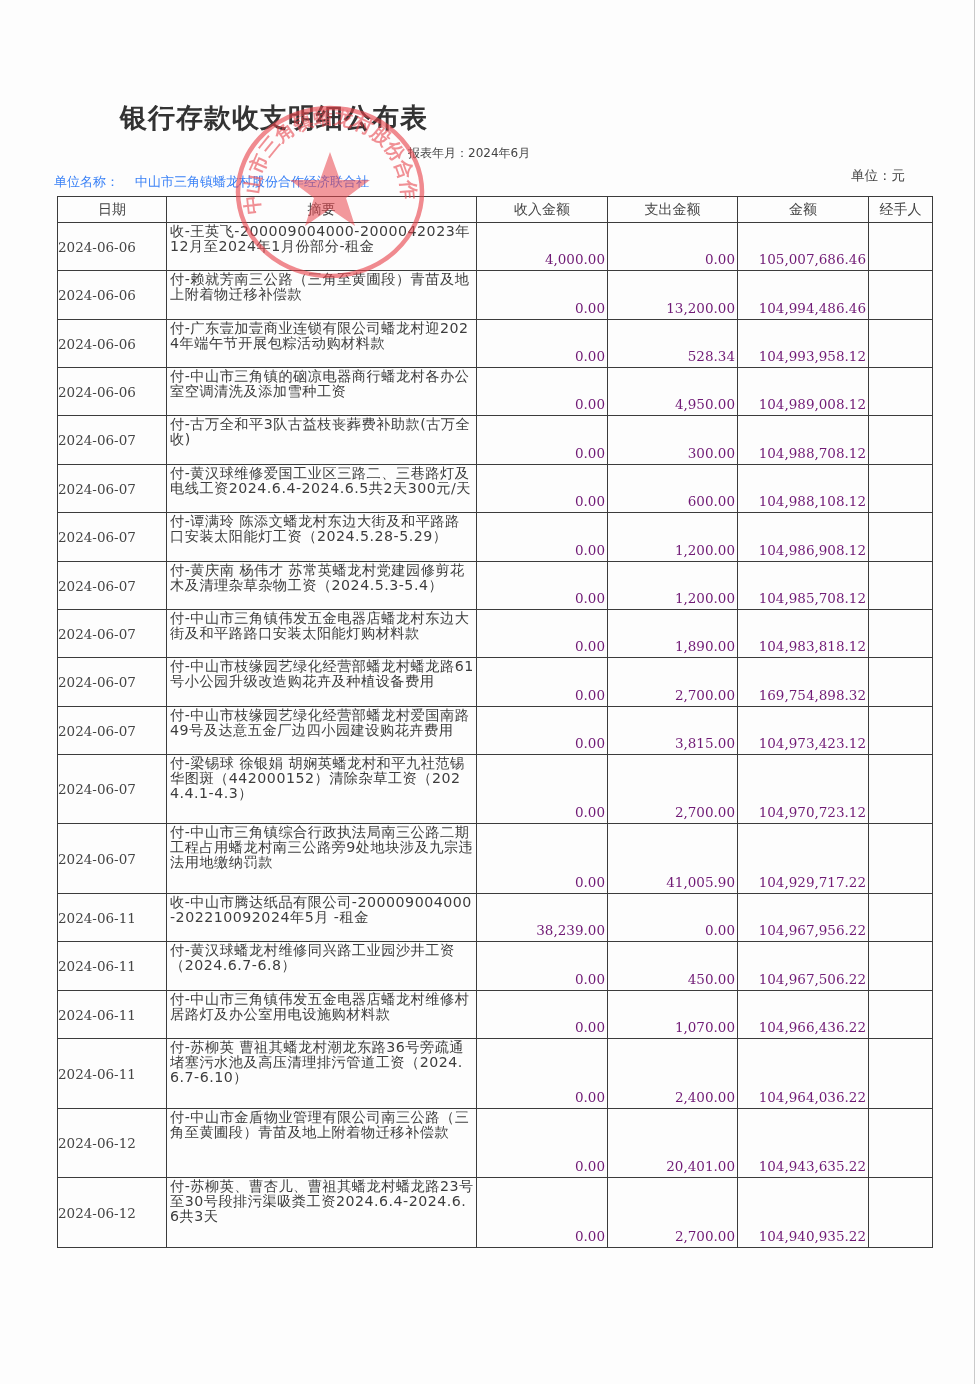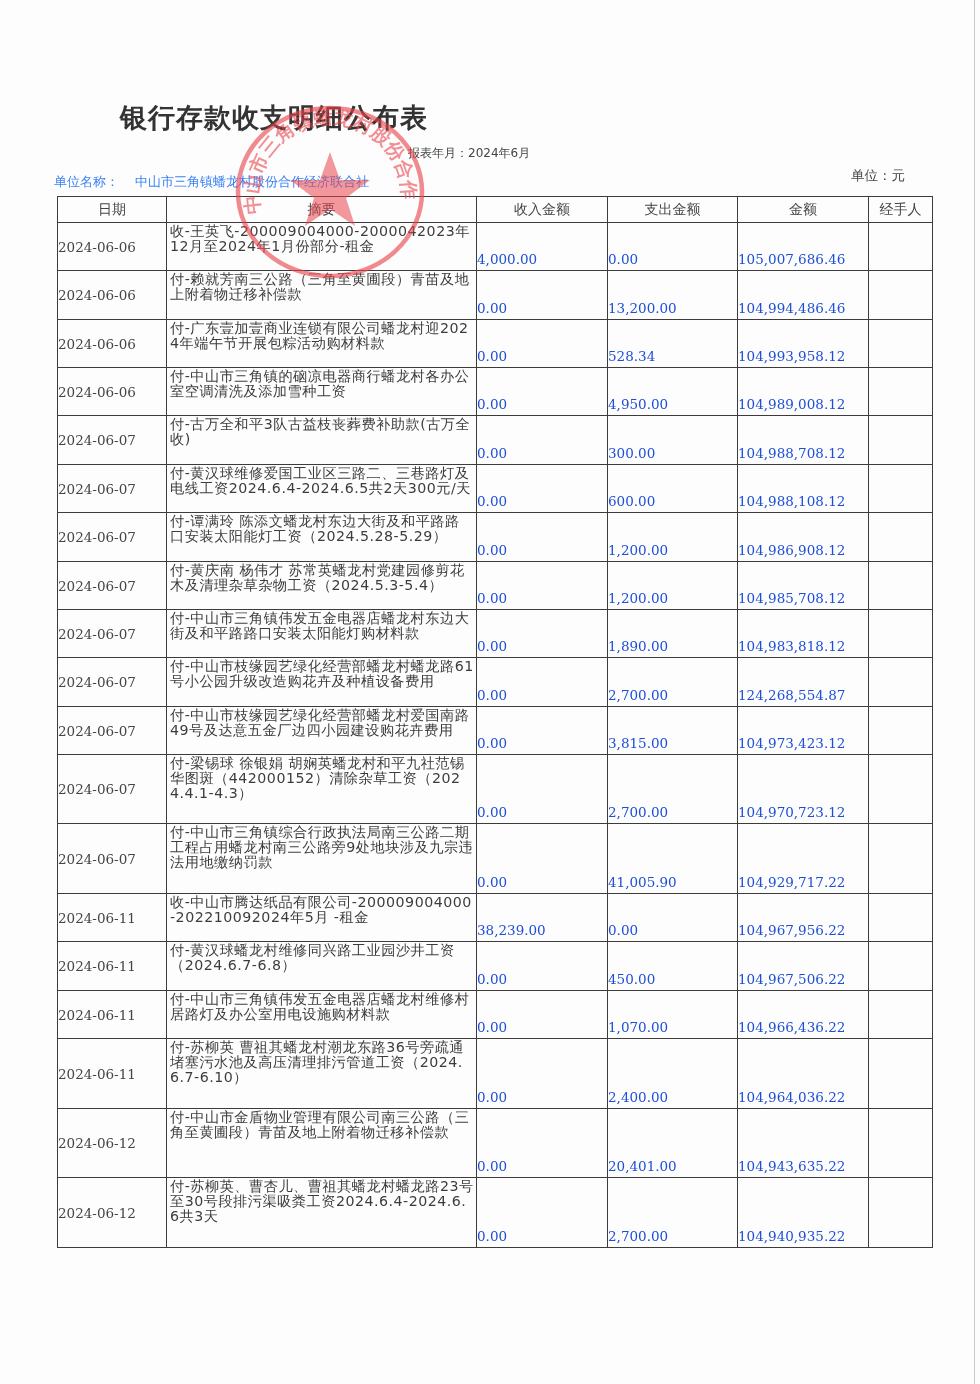--- a/index.html
+++ b/index.html
@@ -30,21 +30,21 @@
   th {
     font-weight: normal; font-size: 14px; height: 25px; color: #444; text-align: center;
     font-family: "DejaVu Sans", "Liberation Sans", sans-serif;
   }
   td.date { text-align: left; font-size: 13.5px; vertical-align: middle; color: #444; }
   td.memo {
     font-size: 14.2px; line-height: 15px; padding: 1px 2px 1px 3px; vertical-align: top;
     color: #3c3c3c; letter-spacing: 0.5px; word-break: break-all;
     font-family: "DejaVu Sans", "Liberation Sans", sans-serif;
   }
-  td.num { vertical-align: bottom; font-size: 13.5px; padding: 0 2px 3px 0; color: #1d4ed8; white-space: nowrap; }
+  td.num { text-align: right; vertical-align: bottom; font-size: 13.5px; padding: 0 2px 3px 0; color: #701a75; white-space: nowrap; }
   td.handler { }
   .stamp {
     position: absolute; left: 232px; top: 100px; width: 196px; height: 178px; pointer-events: none;
     opacity: 0.72;
   }
 </style>
 </head>
 <body>
 
 <div class="edge-line"></div>
@@ -147,21 +147,21 @@
       <td class="num">0.00</td>
       <td class="num">1,890.00</td>
       <td class="num">104,983,818.12</td>
       <td class="handler"></td>
     </tr>
     <tr style="height:49px">
       <td class="date">2024-06-07</td>
       <td class="memo">付-中山市枝缘园艺绿化经营部蟠龙村蟠龙路61号小公园升级改造购花卉及种植设备费用</td>
       <td class="num">0.00</td>
       <td class="num">2,700.00</td>
-      <td class="num">124,268,554.87</td>
+      <td class="num">169,754,898.32</td>
       <td class="handler"></td>
     </tr>
     <tr style="height:48px">
       <td class="date">2024-06-07</td>
       <td class="memo">付-中山市枝缘园艺绿化经营部蟠龙村爱国南路49号及达意五金厂边四小园建设购花卉费用</td>
       <td class="num">0.00</td>
       <td class="num">3,815.00</td>
       <td class="num">104,973,423.12</td>
       <td class="handler"></td>
     </tr>

